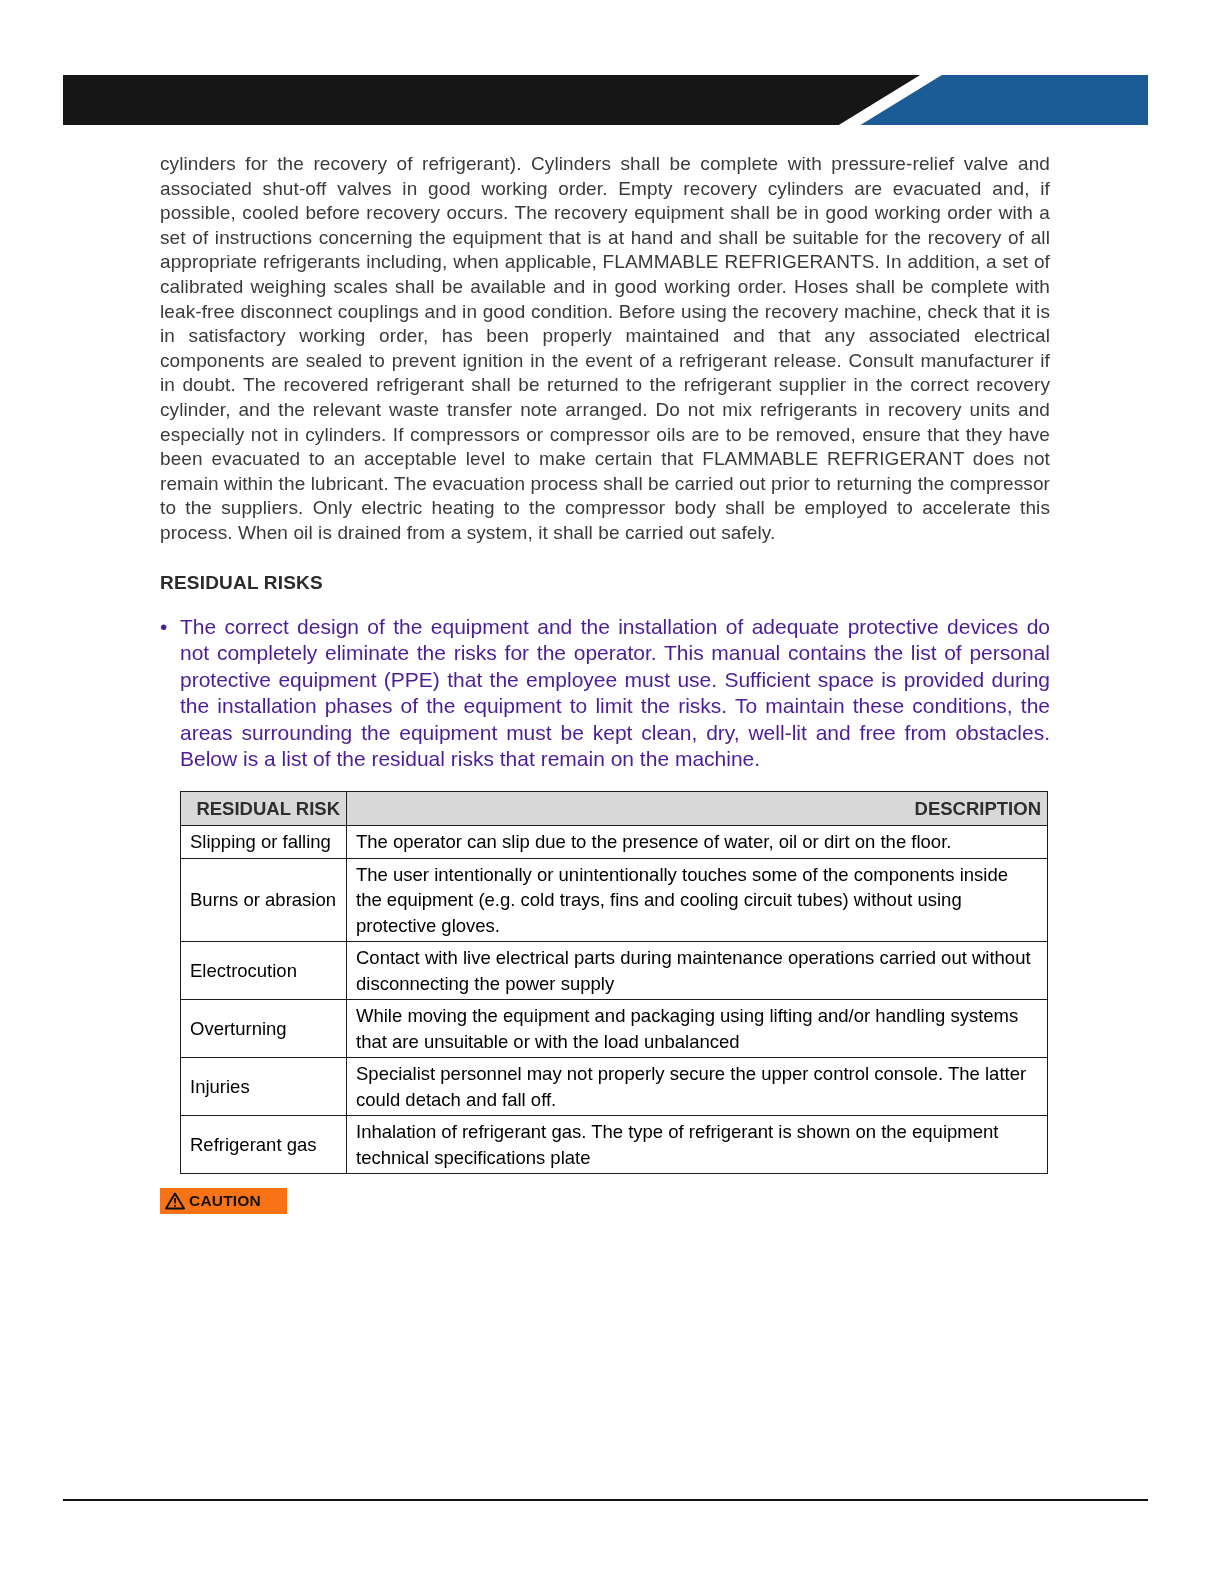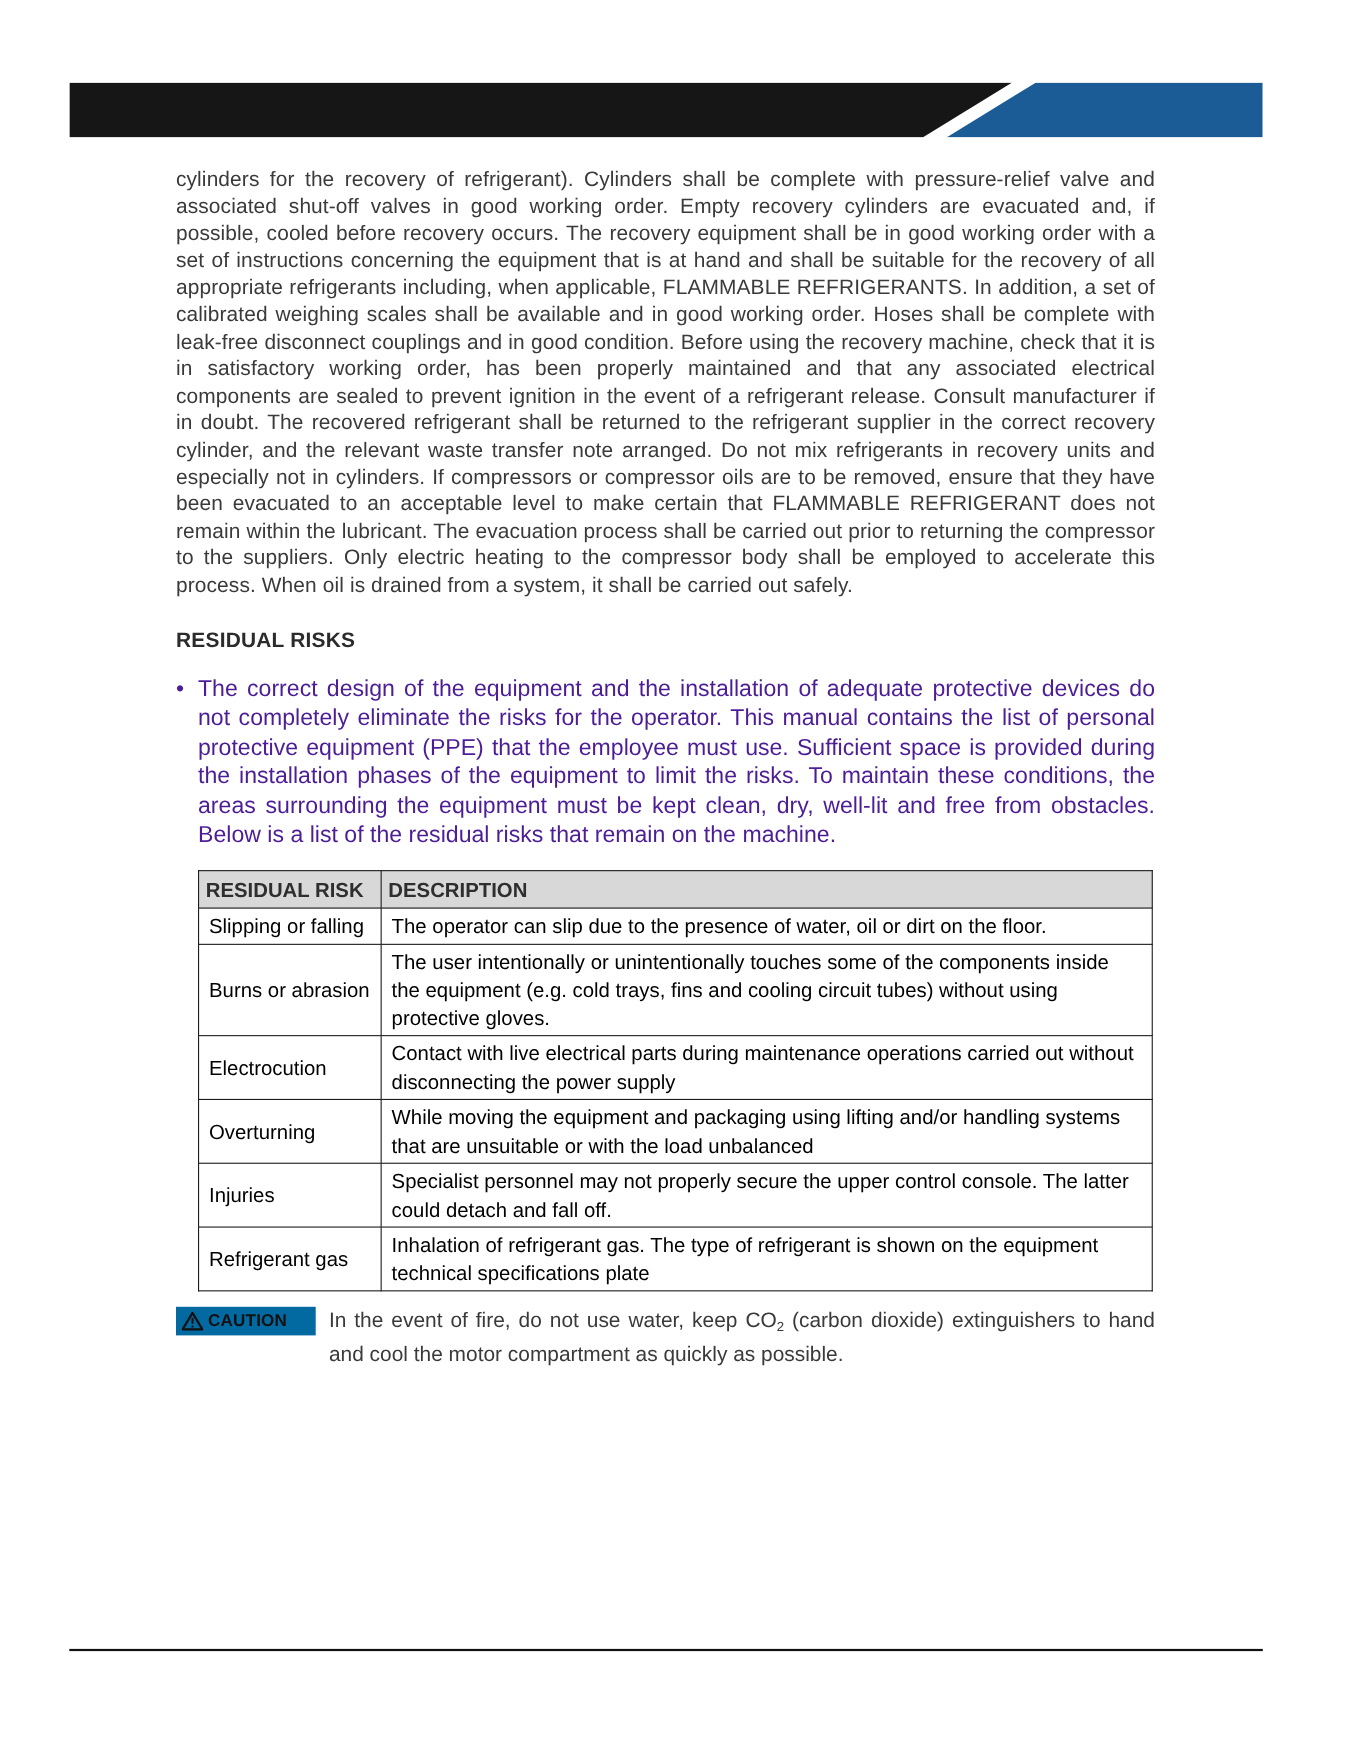--- a/index.html
+++ b/index.html
@@ -82,39 +82,39 @@
   table.risks th, table.risks td {
     border: 1.5px solid #1c1c1c;
     font-size: 18.5px;
     line-height: 25.5px;
     color: #000000;
     padding: 3px 9px;
   }
   table.risks th {
     background: #d8d8d8;
     font-weight: bold;
-    text-align: left;
+    text-align: right;
     color: #2e2e2e;
     padding: 4px 6px;
   }
   table.risks col.c1 { width: 166px; }
   table.risks td.risk-cell { vertical-align: middle; }
   table.risks td.desc-cell { vertical-align: middle; }
 
   
   .caution-row {
     margin-top: 14px;
     display: flex;
     align-items: flex-start;
   }
   .caution-badge {
     flex: 0 0 auto;
     display: inline-flex;
     align-items: center;
-    background: #0369a1;
+    background: #f97316;
     padding: 2px 26px 2px 5px;
     height: 26px;
   }
   .caution-badge .tri {
     display: inline-block;
     margin-right: 4px;
     line-height: 0;
   }
   .caution-badge .caution-word {
     font-size: 15.5px;
@@ -208,20 +208,19 @@
       <span class="caution-badge">
         <span class="tri">
           <svg width="20" height="18" viewBox="0 0 20 18">
             <polygon points="10,1.5 19,16.5 1,16.5" fill="none" stroke="#111111" stroke-width="2" stroke-linejoin="round"></polygon>
             <rect x="9.1" y="6" width="1.8" height="5.5" fill="#111111"></rect>
             <rect x="9.1" y="13" width="1.8" height="1.8" fill="#111111"></rect>
           </svg>
         </span>
         <span class="caution-word">CAUTION</span>
       </span>
-      <p class="caution-text"><span>In the event of fire, do not use water, keep CO</span><sub>2</sub><span> (carbon dioxide) extinguishers to hand and cool the motor compartment as quickly as possible.</span></p>
     </div>
 
   </div>
 
   <div class="footer-rule"></div>
 
 </div>
 
 </body></html>

